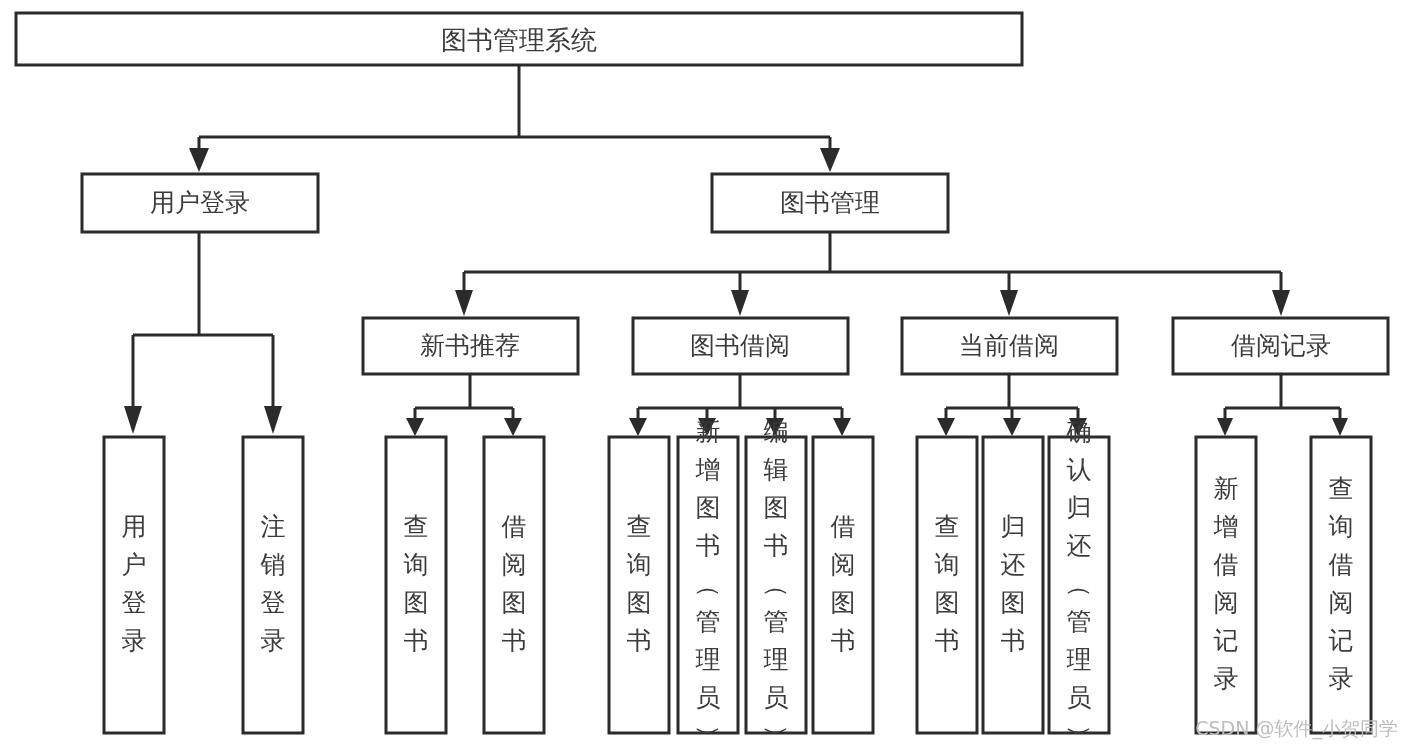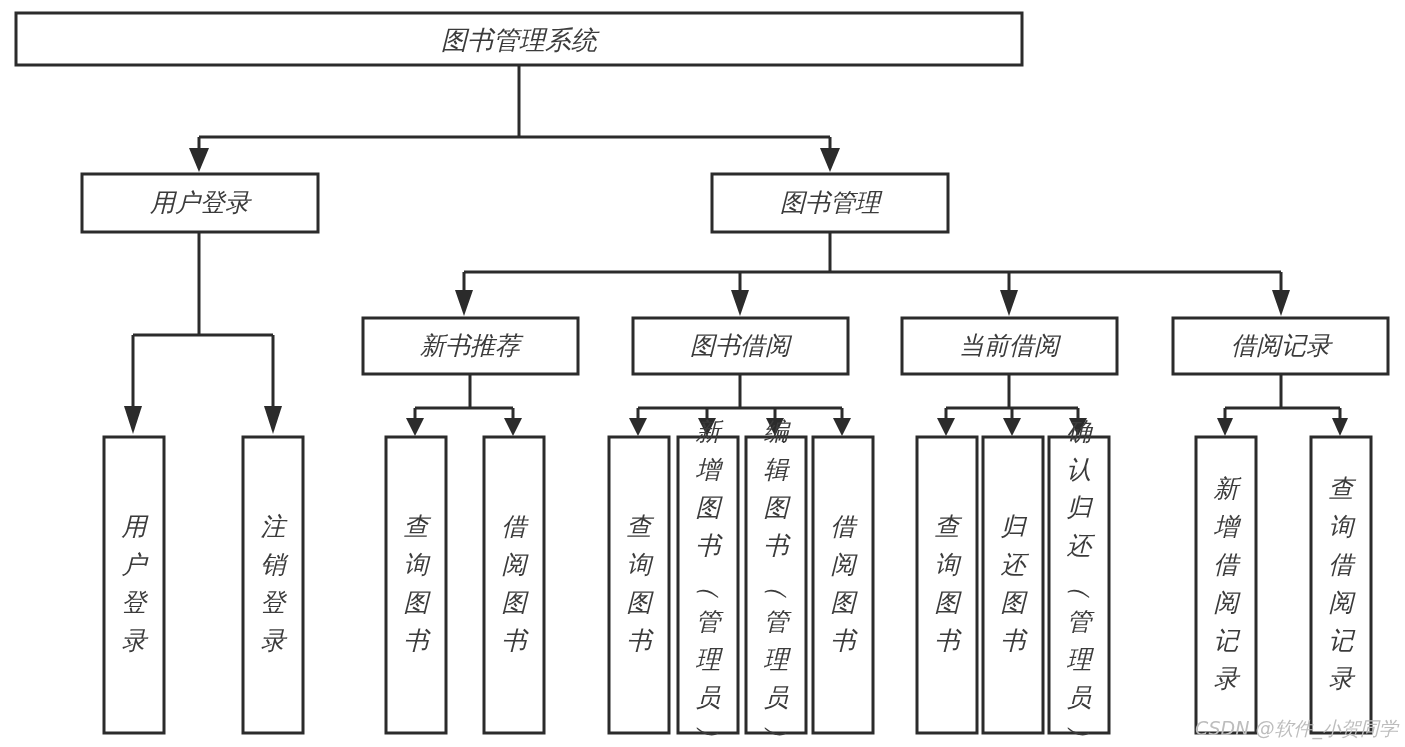--- a/index.html
+++ b/index.html
@@ -12,21 +12,20 @@
     width: 1405px;
     height: 747px;
     overflow: hidden;
     font-family: "DejaVu Sans", "Liberation Sans", sans-serif;
   }
   #diagram-root {
     position: relative;
     width: 1405px;
     height: 747px;
     background: #ffffff;
-    font-style: italic;
   }
   svg#chart-svg {
     display: block;
     width: 1405px;
     height: 747px;
   }
   .node-box {
     fill: #ffffff;
     stroke: #2b2b2b;
     stroke-width: 3;

